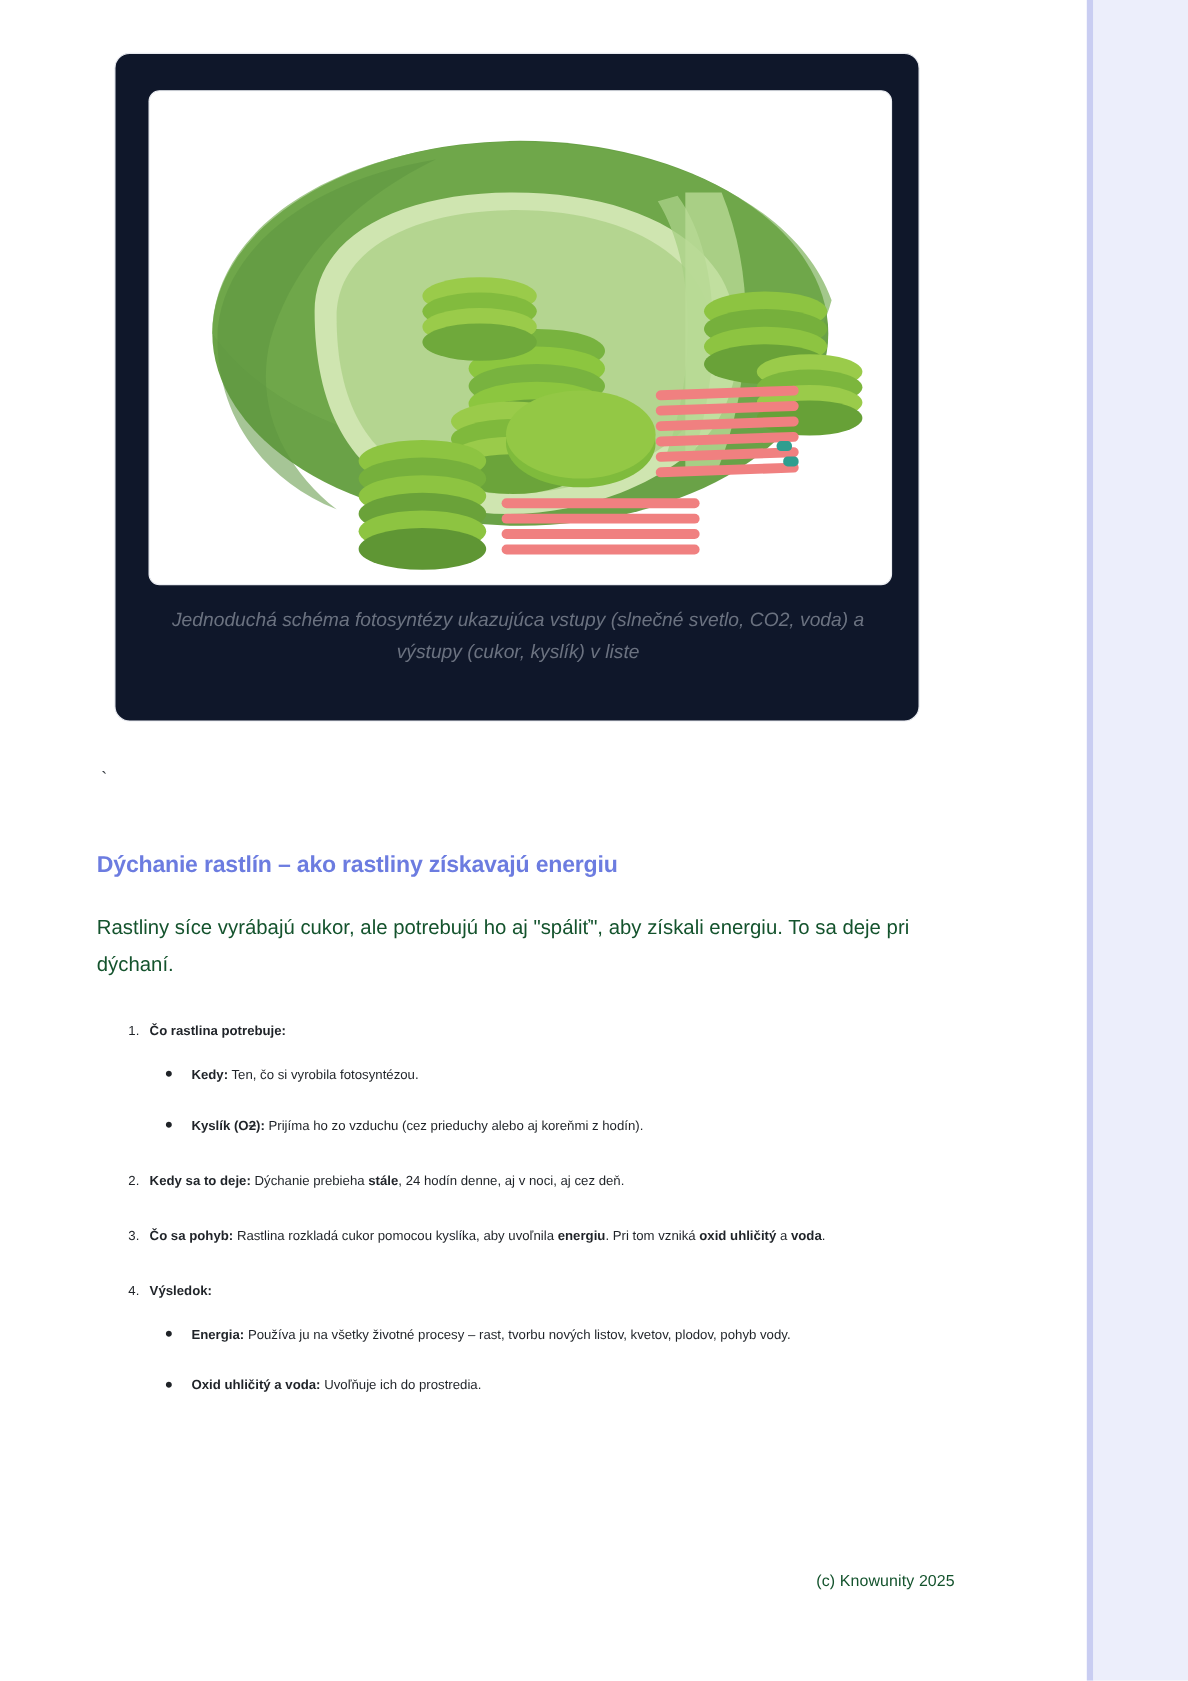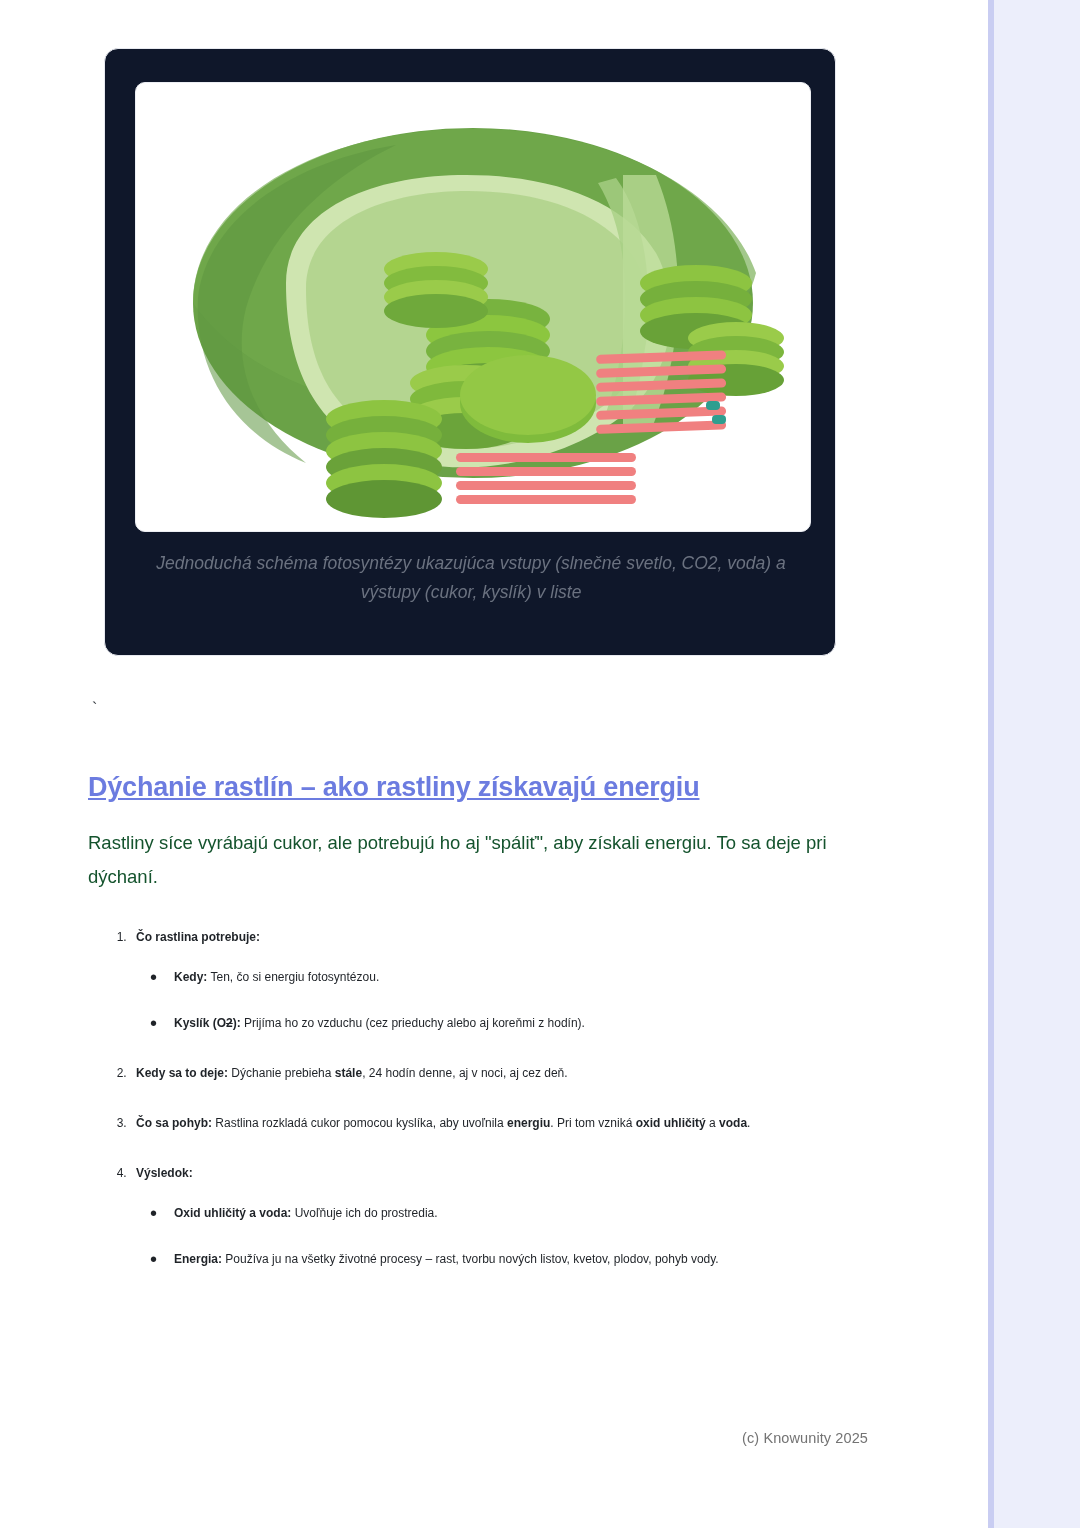--- a/index.html
+++ b/index.html
@@ -93,26 +93,25 @@
 
   
   .content {
     position: absolute;
     left: 88px;
     top: 770px;
     width: 760px;
   }
   h2.section-title {
     margin: 0 0 22px 0;
-    font-size: 27px;
+    font-size: 21px;
     line-height: 34px;
     font-weight: bold;
     color: #6c7ce0;
     letter-spacing: -0.2px;
-    text-decoration: underline;
   }
   p.lead {
     margin: 0 0 26px 0;
     font-size: 18.5px;
     line-height: 34px;
     color: #14532d;
   }
   ol.main-list {
     margin: 0;
     padding-left: 42px;
@@ -150,21 +149,21 @@
     text-decoration: line-through;
     text-decoration-thickness: 1px;
   }
 
   
   .footer-copy {
     position: absolute;
     right: 104px;
     bottom: 82px;
     font-size: 14.5px;
-    color: #737373;
+    color: #14532d;
     letter-spacing: 0.1px;
   }
 </style>
 </head>
 <body>
 
 <div class="page">
 
   <div class="figure-card">
     <div class="figure-inner">
@@ -265,44 +264,44 @@
     <h2 class="section-title">Dýchanie rastlín – ako rastliny získavajú energiu</h2>
 
     <p class="lead">Rastliny síce vyrábajú cukor, ale potrebujú ho aj "spáliť", aby získali energiu. To sa deje pri dýchaní.</p>
 
     <ol class="main-list">
 
       <li>
         <b>Čo rastlina potrebuje:</b>
         <ul class="sub-list">
           <li>
-            <b>Kedy:</b><span> Ten, čo si energiu fotosyntézou.</span>
+            <b>Kedy:</b><span> Ten, čo si vyrobila fotosyntézou.</span>
           </li>
           <li>
             <b>Kyslík (O</b><b class="strike-2">2</b><b>):</b><span> Prijíma ho zo vzduchu (cez prieduchy alebo aj koreňmi z hodín).</span>
           </li>
         </ul>
       </li>
 
       <li>
         <b>Kedy sa to deje:</b><span> Dýchanie prebieha </span><b>stále</b><span>, 24 hodín denne, aj v noci, aj cez deň.</span>
       </li>
 
       <li>
         <b>Čo sa pohyb:</b><span> Rastlina rozkladá cukor pomocou kyslíka, aby uvoľnila </span><b>energiu</b><span>. Pri tom vzniká </span><b>oxid uhličitý</b><span> a </span><b>voda</b><span>.</span>
       </li>
 
       <li>
         <b>Výsledok:</b>
         <ul class="sub-list">
           <li>
-            <b>Oxid uhličitý a voda:</b><span> Uvoľňuje ich do prostredia.</span>
+            <b>Energia:</b><span> Používa ju na všetky životné procesy – rast, tvorbu nových listov, kvetov, plodov, pohyb vody.</span>
           </li>
           <li>
-            <b>Energia:</b><span> Používa ju na všetky životné procesy – rast, tvorbu nových listov, kvetov, plodov, pohyb vody.</span>
+            <b>Oxid uhličitý a voda:</b><span> Uvoľňuje ich do prostredia.</span>
           </li>
         </ul>
       </li>
 
     </ol>
   </div>
 
   <div class="footer-copy">(c) Knowunity 2025</div>
 
 </div>

